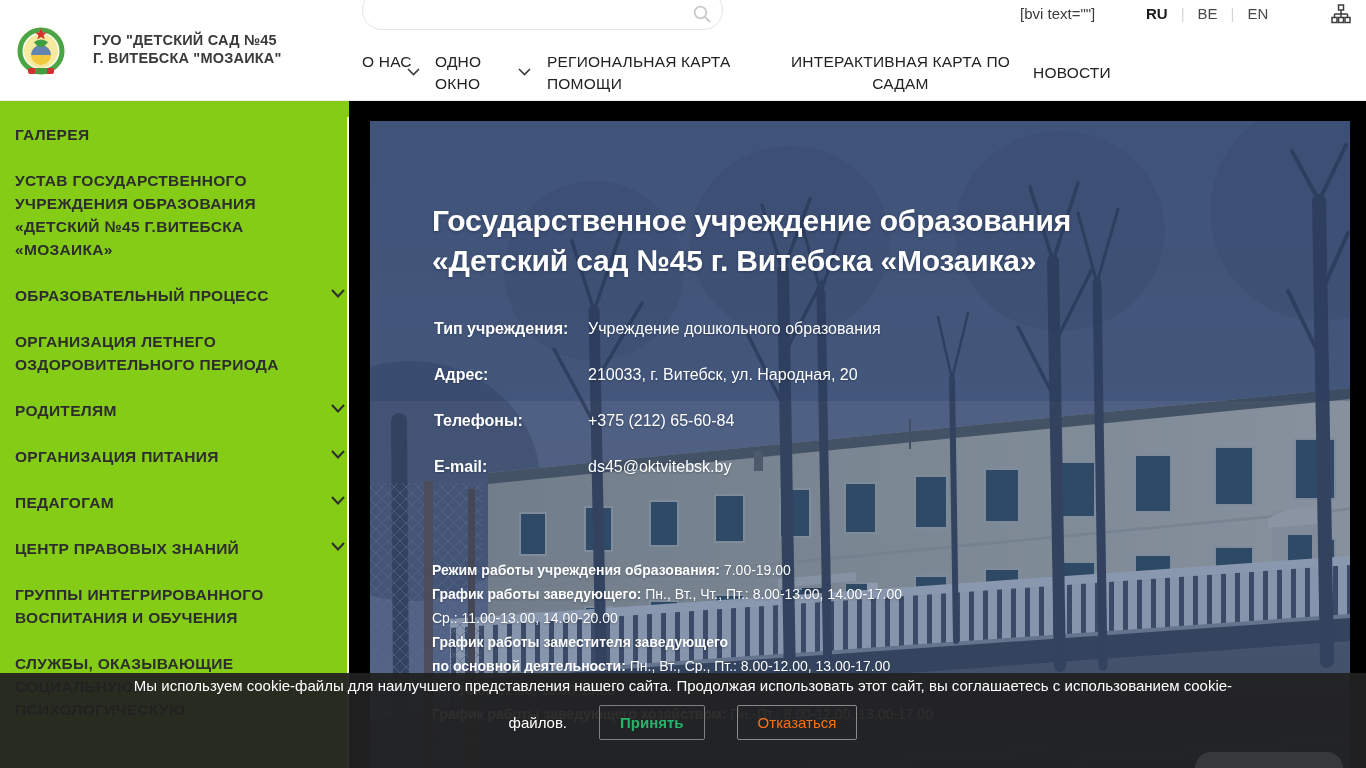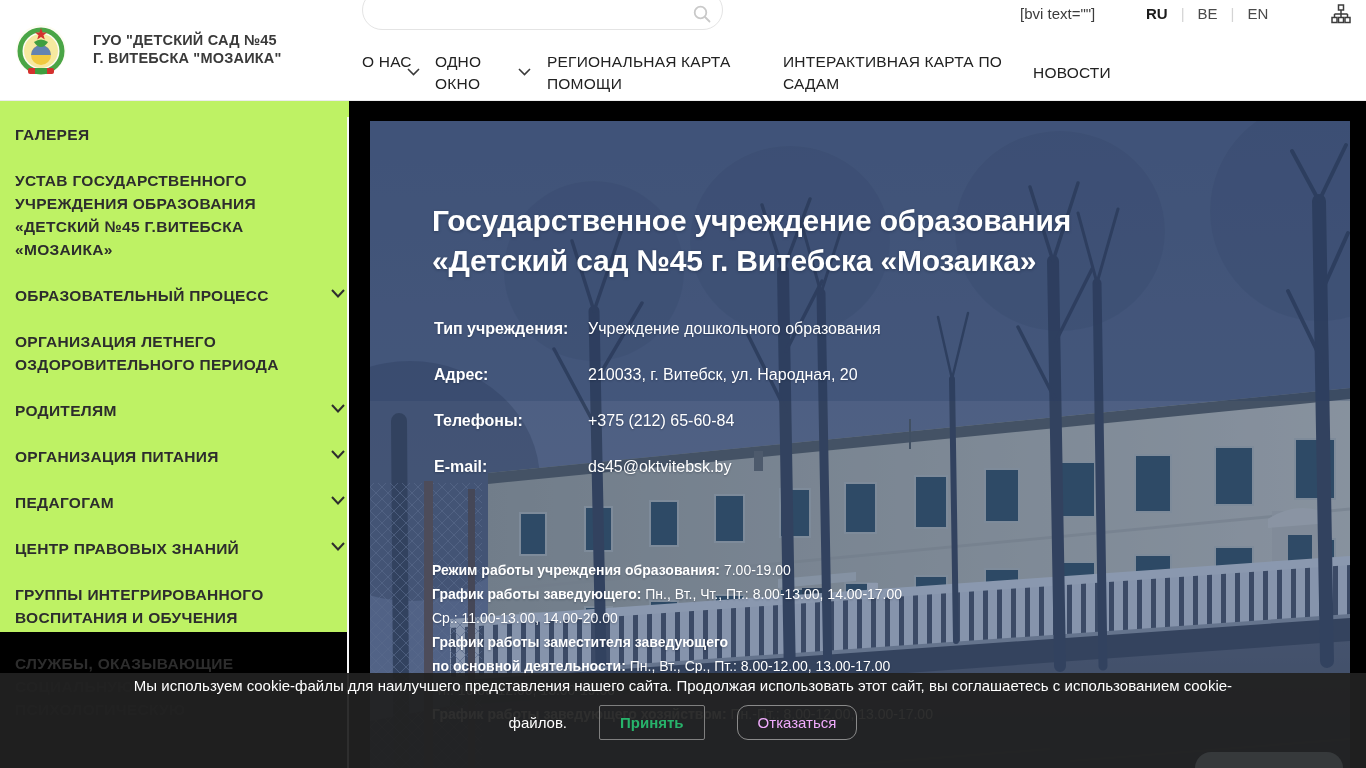--- a/index.html
+++ b/index.html
@@ -17,38 +17,38 @@
   .search-icon{position:absolute;right:12px;top:15px;width:18px;height:18px;pointer-events:none;}
   .bvi-text{position:absolute;left:1020px;top:5px;font-size:15px;color:#3c3c3c;}
   .langs{position:absolute;left:1146px;top:5px;display:flex;align-items:center;gap:13px;font-size:15px;color:#4a4a4a;}
   .langs .sep{color:#d4d4d4;font-weight:300;}
   .lang{cursor:pointer;}
   .lang.active{font-weight:700;color:#1b1b1b;}
   .sitemap-icon{position:absolute;left:1331px;top:4px;width:20px;height:20px;cursor:pointer;}
   .nav-item{position:absolute;font-size:15.5px;line-height:22px;font-weight:500;color:#222;letter-spacing:.2px;cursor:pointer;}
   .nav-chevron{position:absolute;width:13px;height:8px;}
   
-  .sidebar{position:absolute;left:0;top:100px;width:349px;height:532px;background:#bef264;box-sizing:border-box;padding:23px 2px 0 15px;display:flex;flex-direction:column;gap:23px;z-index:5;}
+  .sidebar{position:absolute;left:0;top:100px;width:349px;height:668px;background:#84cc16;box-sizing:border-box;padding:23px 2px 0 15px;display:flex;flex-direction:column;gap:23px;z-index:5;}
   .side-item{position:relative;font-size:15.5px;line-height:23px;font-weight:700;color:#2d2d2d;letter-spacing:.3px;cursor:pointer;padding-right:26px;}
   .side-chevron{position:absolute;right:2px;top:5px;width:14px;height:9px;}
   .divider{position:absolute;left:347px;top:117px;width:2px;height:651px;background:#f7f7f7;z-index:8;}
   
   .hero{position:absolute;left:370px;top:121px;width:980px;height:757px;overflow:hidden;z-index:6;}
   .hero svg.scene{position:absolute;left:0;top:0;}
   .hero-title{position:absolute;left:62px;top:80px;width:800px;color:#fff;font-size:30px;line-height:40px;font-weight:700;letter-spacing:-.2px;text-shadow:0 1px 3px rgba(10,20,40,.35);}
   .info-row{position:absolute;left:64px;color:#fff;font-size:16px;white-space:nowrap;text-shadow:0 1px 2px rgba(10,20,40,.3);}
   .info-row .lbl{display:inline-block;width:154px;font-weight:700;}
   .schedule{position:absolute;left:62px;top:437px;color:#fff;font-size:14px;line-height:24px;text-shadow:0 1px 2px rgba(10,20,40,.3);white-space:nowrap;}
   .schedule b{font-weight:700;}
   
   .cookie{position:absolute;left:0;bottom:0;width:1366px;height:95px;background:rgba(33,33,33,.94);z-index:60;color:#fff;text-align:center;box-sizing:border-box;padding-top:4px;font-size:15px;}
   .cookie-line2{margin-top:11px;display:flex;justify-content:center;align-items:center;gap:32px;}
   .cookie-btn{background:transparent;border:1px solid #7f7f7f;border-radius:2px;padding:8px 20px;font-size:15px;font-family:"Liberation Sans",sans-serif;cursor:pointer;}
   .btn-accept{color:#27b36b;font-weight:700;}
-  .btn-decline{color:#f0abfc;border-color:#8a8a8a;border-radius:11px;}
+  .btn-decline{color:#f97316;border-color:#8a8a8a;}
   
   .corner-widget{position:absolute;right:23px;bottom:0;width:148px;height:16px;background:#36393b;border-radius:16px 16px 0 0;z-index:70;cursor:pointer;}
 </style>
 </head>
 <body>
 
 <div class="header">
   <svg class="logo" viewBox="0 0 52 52">
     <circle cx="26" cy="26" r="25" fill="#fdfcf2"></circle>
     <circle cx="26" cy="27" r="21" fill="none" stroke="#4aa546" stroke-width="5"></circle>
@@ -92,21 +92,21 @@
   <svg class="nav-chevron" style="left:407px;top:68px;" viewBox="0 0 13 8">
       <polyline points="1,1 6.5,6.5 12,1" fill="none" stroke="#3a3a3a" stroke-width="1.6"></polyline>
     </svg>
 
   <div class="nav-item" style="left:435px;top:51px;width:66px;">ОДНО ОКНО</div>
   <svg class="nav-chevron" style="left:518px;top:68px;" viewBox="0 0 13 8">
       <polyline points="1,1 6.5,6.5 12,1" fill="none" stroke="#3a3a3a" stroke-width="1.6"></polyline>
     </svg>
 
   <div class="nav-item" style="left:547px;top:51px;width:200px;">РЕГИОНАЛЬНАЯ КАРТА ПОМОЩИ</div>
-  <div class="nav-item" style="left:783px;top:51px;width:235px;">ИНТЕРАКТИВНАЯ КАРТА ПО САДАМ</div>
+  <div class="nav-item" style="left:783px;top:51px;width:235px;text-align:center;">ИНТЕРАКТИВНАЯ КАРТА ПО САДАМ</div>
   <div class="nav-item" style="left:1033px;top:62px;">НОВОСТИ</div>
 </div>
 
 <div class="sidebar">
   <div class="side-item"><span>ГАЛЕРЕЯ</span></div>
   <div class="side-item"><span>УСТАВ ГОСУДАРСТВЕННОГО УЧРЕЖДЕНИЯ ОБРАЗОВАНИЯ «ДЕТСКИЙ №45 Г.ВИТЕБСКА «МОЗАИКА»</span></div>
   <div class="side-item"><span>ОБРАЗОВАТЕЛЬНЫЙ ПРОЦЕСС</span>
     <svg class="side-chevron" viewBox="0 0 14 9">
         <polyline points="1,1 7,7.5 13,1" fill="none" stroke="#2e2e2e" stroke-width="2"></polyline>
       </svg>

